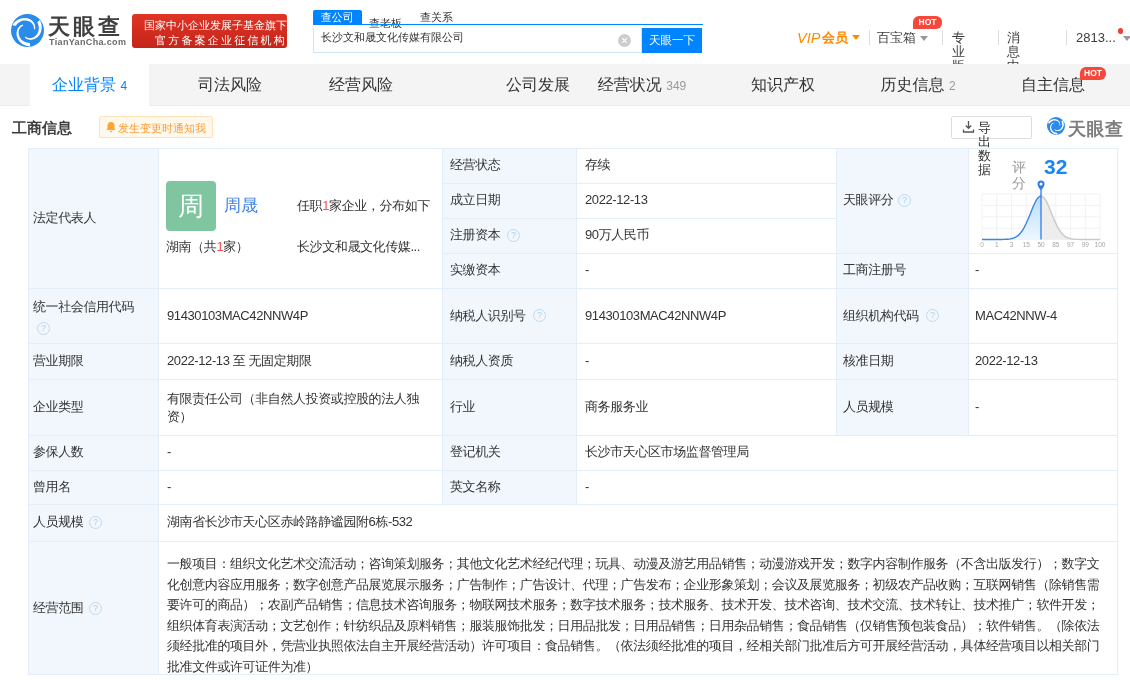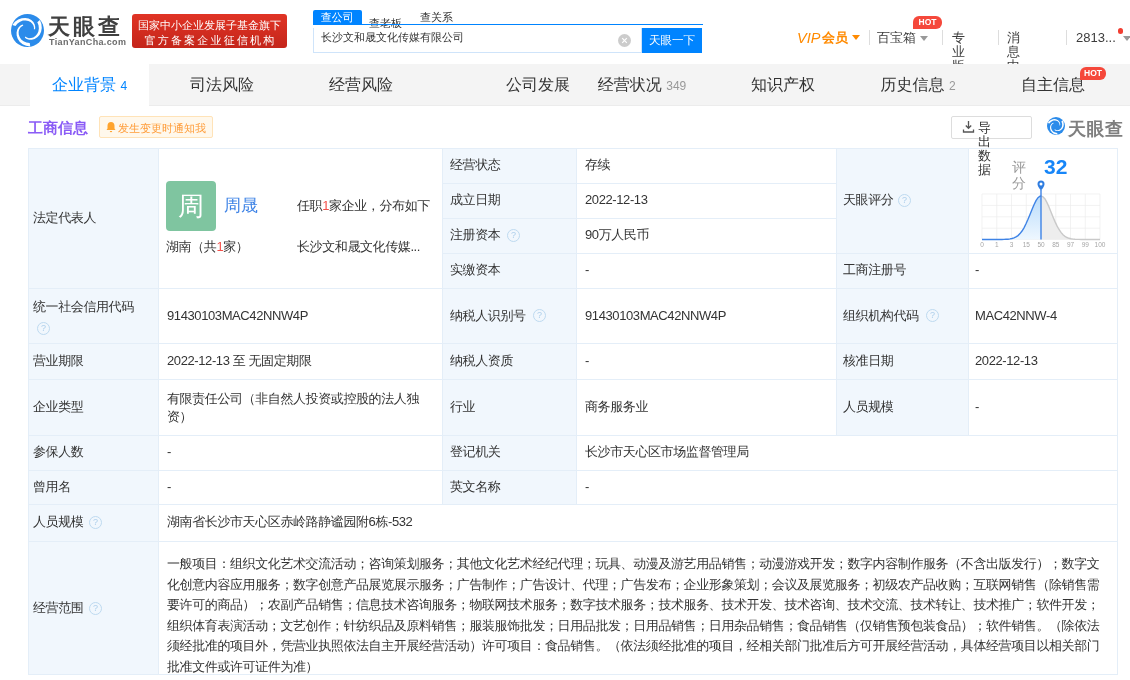--- a/index.html
+++ b/index.html
@@ -26,21 +26,21 @@
 <svg class="abs" style="left:11px;top:14px" width="33" height="33" viewBox="0 0 33 33">
 <circle cx="16.5" cy="16.5" r="16.5" fill="#2b8bea"></circle>
 <path d="M1.28 10.96 L3.93 7.7 L7.18 5.39 L10.73 4.13 L14.28 3.89 L17.54 4.6 L20.3 6.07 L22.38 8.1 L23.7 10.46 L24.25 12.89 L24.08 15.16 L22.9 15.37 L22.96 13.49 L22.44 11.51 L21.31 9.63 L19.59 8.02 L17.34 6.89 L14.71 6.38 L11.89 6.61 L9.08 7.66 L6.53 9.52 L4.47 12.12 Z" fill="#fff"></path>
 <path d="M28.91 6.09 L30.41 10.01 L30.78 13.98 L30.1 17.69 L28.53 20.88 L26.29 23.35 L23.63 25 L20.83 25.79 L18.13 25.76 L15.75 25.02 L13.87 23.74 L14.28 22.61 L15.88 23.6 L17.85 24.14 L20.05 24.1 L22.3 23.41 L24.4 22.04 L26.16 20.02 L27.37 17.45 L27.86 14.5 L27.53 11.36 L26.31 8.27 Z" fill="#fff"></path>
 <path d="M19.31 32.45 L15.16 31.79 L11.54 30.13 L8.67 27.68 L6.69 24.73 L5.67 21.55 L5.57 18.43 L6.29 15.61 L7.67 13.29 L9.5 11.6 L11.55 10.6 L12.32 11.52 L10.66 12.41 L9.21 13.85 L8.14 15.77 L7.62 18.07 L7.75 20.58 L8.63 23.11 L10.24 25.44 L12.55 27.34 L15.44 28.62 L18.72 29.11 Z" fill="#fff"></path>
 </svg>
 <div class="abs" style="left:48px;top:12px;font-size:22px;font-weight:bold;color:#404040;letter-spacing:3px">天眼查</div>
 <div class="abs" style="left:49px;top:37px;font-size:9px;font-weight:bold;color:#6b6b6b;letter-spacing:0.35px">TianYanCha.com</div>
 
 <div class="abs" style="left:132px;top:14px;width:155px;height:34px;border-radius:3px;
-background:linear-gradient(180deg,#e03425,#c4251a);color:#fff;text-align:center">
+background:linear-gradient(180deg,#e03425,#c4251a);color:#fff;text-align:right">
 <div style="font-size:11px;line-height:12px;margin-top:4.5px;letter-spacing:0;white-space:nowrap">国家中小企业发展子基金旗下</div>
 <div style="font-size:11px;line-height:12px;margin-top:3px;letter-spacing:2.2px;margin-left:2px;white-space:nowrap">官方备案企业征信机构</div>
 </div>
 
 <div class="abs" style="left:313px;top:9.5px;width:48.5px;height:14px;background:#0084ff;border-radius:2px 2px 0 0;
 color:#fff;font-size:11px;line-height:14px;text-align:center">查公司</div>
 <div class="abs" style="left:369px;top:17px;font-size:11px;color:#333;line-height:12px">查老板</div>
 <div class="abs" style="left:420px;top:11px;font-size:11px;color:#333;line-height:12px">查关系</div>
 <div class="abs" style="left:313px;top:23.5px;width:390px;height:1.6px;background:#0084ff"></div>
 
@@ -66,31 +66,31 @@
 <div class="abs" style="left:998px;top:30px;width:1px;height:15px;background:#ddd"></div>
 <div class="abs" style="left:1007px;top:31px;font-size:13px;line-height:14px;color:#3c3c3c">消息中心</div>
 <div class="abs" style="left:1066px;top:30px;width:1px;height:15px;background:#ddd"></div>
 <div class="abs" style="left:1076px;top:31px;font-size:13px;line-height:14px;color:#3c3c3c">2813...</div>
 <div class="abs" style="left:1117.5px;top:28px;width:5.5px;height:5.5px;border-radius:50%;background:#f23d31"></div>
 <div class="abs" style="left:1123px;top:36px;width:0;height:0;border:4px solid transparent;border-top:5px solid #999"></div>
 
 <div class="abs" style="left:0;top:64px;width:1130px;height:42px;background:#f4f4f4;border-bottom:1px solid #ececec"></div>
 <div class="abs" style="left:30px;top:64px;width:119px;height:42px;background:#fff"></div>
 <div class="abs" style="left:30px;top:64px;width:119px;height:42px;font-size:16px;line-height:42px;text-align:center;color:#0084ff">企业背景 <span style="font-size:12px">4</span></div>
-<div class="abs" style="left:152px;top:64px;width:140px;height:42px;font-size:16px;line-height:42px;text-align:center;color:#333">司法风险</div>
+<div class="abs" style="left:160px;top:64px;width:140px;height:42px;font-size:16px;line-height:42px;text-align:center;color:#333">司法风险</div>
 <div class="abs" style="left:291px;top:64px;width:140px;height:42px;font-size:16px;line-height:42px;text-align:center;color:#333">经营风险</div>
 <div class="abs" style="left:430px;top:64px;width:140px;height:42px;font-size:16px;line-height:42px;text-align:right;color:#333">公司发展</div>
 <div class="abs" style="left:562px;top:64px;width:160px;height:42px;font-size:16px;line-height:42px;text-align:center;color:#333">经营状况 <span style="font-size:12px;color:#999">349</span></div>
 <div class="abs" style="left:713px;top:64px;width:140px;height:42px;font-size:16px;line-height:42px;text-align:center;color:#333">知识产权</div>
 <div class="abs" style="left:843px;top:64px;width:150px;height:42px;font-size:16px;line-height:42px;text-align:center;color:#333">历史信息 <span style="font-size:12px;color:#999">2</span></div>
 <div class="abs" style="left:1021px;top:64px;width:70px;height:42px;font-size:16px;line-height:42px;text-align:left;color:#333;white-space:nowrap">自主信息</div>
 <div class="abs" style="left:1080px;top:67px;width:26px;height:13px;background:#f5483b;border-radius:6px 6px 6px 0;
 color:#fff;font-size:8.5px;font-weight:bold;line-height:13px;text-align:center">HOT</div>
 
-<div class="abs" style="left:28px;top:119px;font-size:15px;font-weight:bold;color:#8b5cf6;line-height:17px">工商信息</div>
+<div class="abs" style="left:12px;top:119px;font-size:15px;font-weight:bold;color:#404040;line-height:17px">工商信息</div>
 <div class="abs" style="left:99px;top:116px;width:114px;height:22px;background:#fff8ec;border:1px solid #ffe3b8;border-radius:2px"></div>
 <svg class="abs" style="left:105px;top:121px" width="12" height="12" viewBox="0 0 12 12">
 <path d="M6 1 C3.8 1 2.5 2.6 2.5 4.8 L2.5 7.5 L1.5 9 L10.5 9 L9.5 7.5 L9.5 4.8 C9.5 2.6 8.2 1 6 1 Z" fill="#ffa42e"></path>
 <path d="M4.8 10 a1.2 1.2 0 0 0 2.4 0 Z" fill="#ffa42e"></path>
 </svg>
 <div class="abs" style="left:118px;top:122px;font-size:11px;color:#ff9d3b;line-height:12px">发生变更时通知我</div>
 
 <div class="abs" style="left:951px;top:116px;width:81px;height:23px;background:#fff;border:1px solid #ddd;border-radius:2px"></div>
 <svg class="abs" style="left:962px;top:120px" width="13" height="14" viewBox="0 0 13 14">
 <path d="M6.5 1 L6.5 8 M3.8 5.5 L6.5 8.3 L9.2 5.5" stroke="#555" stroke-width="1.3" fill="none"></path>

